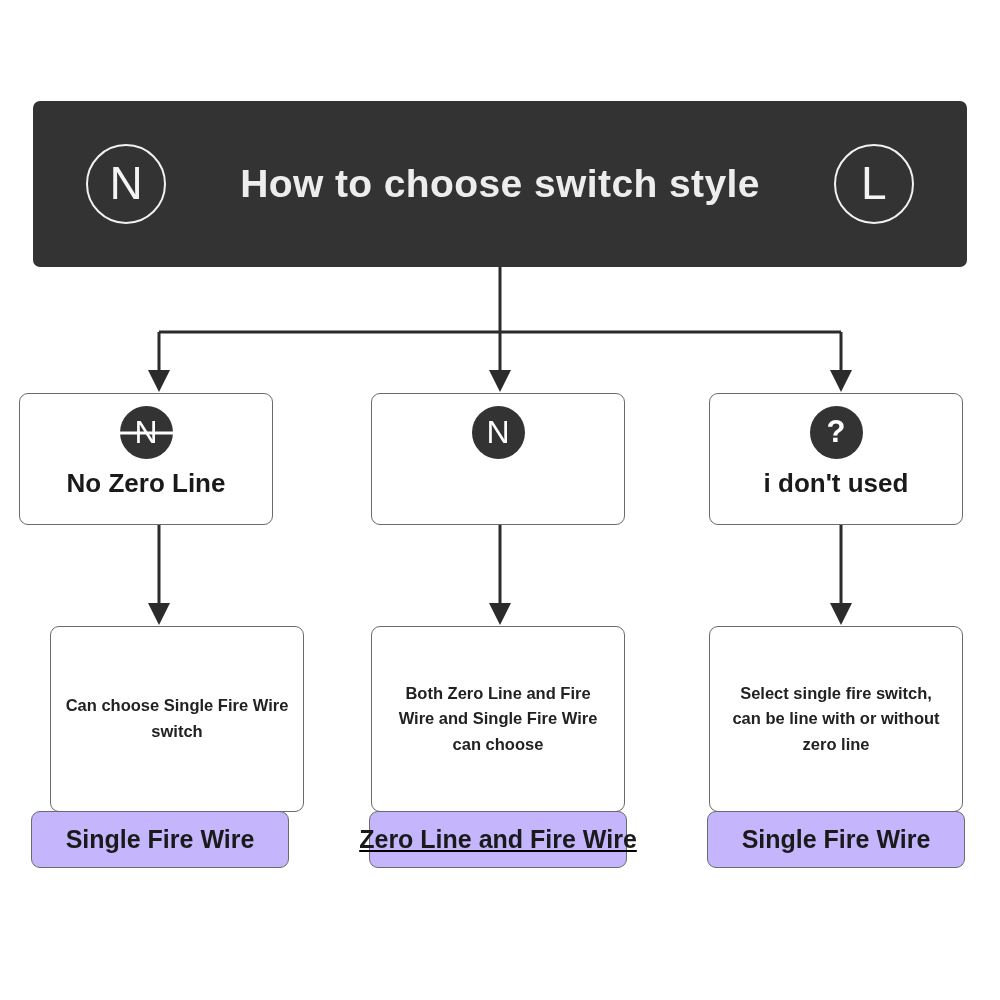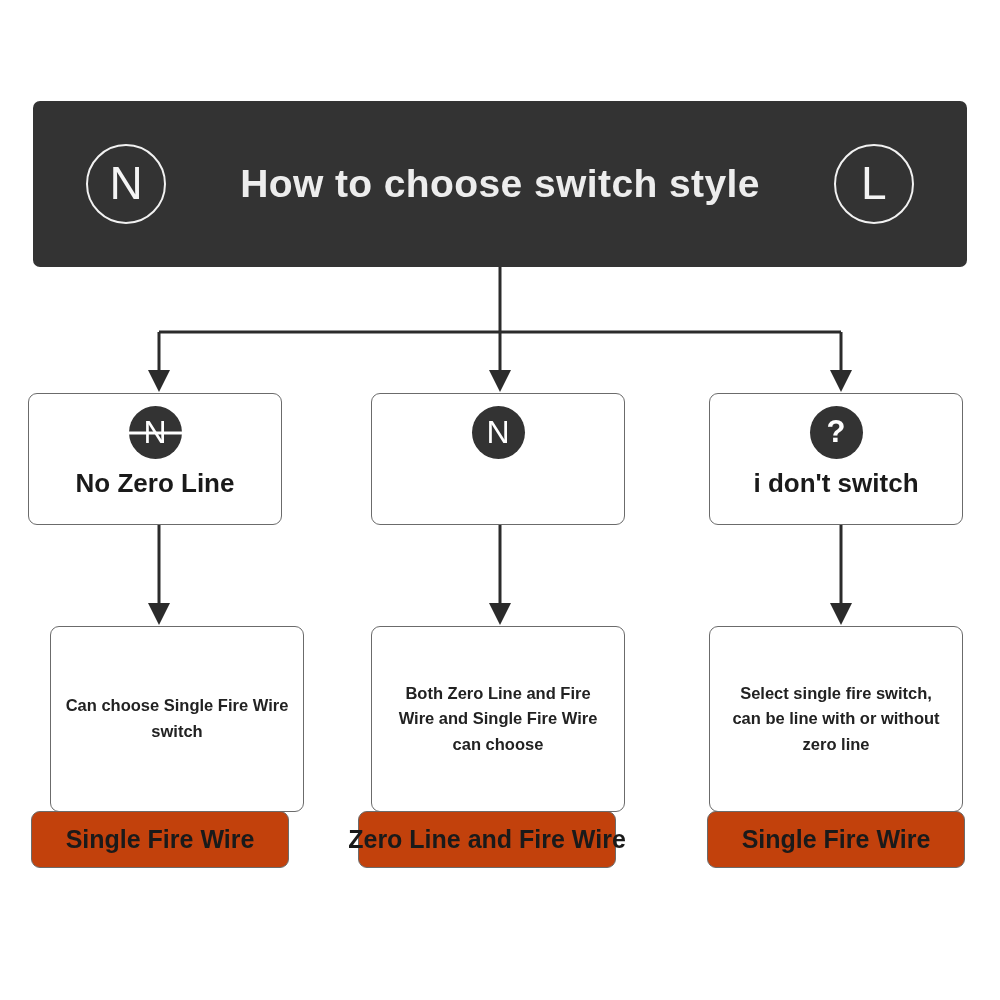--- a/index.html
+++ b/index.html
@@ -74,21 +74,21 @@
     width: 254px;
     height: 132px;
     border: 1.6px solid #6b6b6b;
     border-radius: 9px;
     background: #ffffff;
     box-sizing: border-box;
     display: flex;
     flex-direction: column;
     align-items: center;
   }
-  .dec-col-0 { left: 28px; }
+  .dec-col-0 { left: 19px; }
   .dec-col-1 { left: 371px; }
   .dec-col-2 { left: 709px; }
 
   .badge {
     position: relative;
     width: 53px;
     height: 53px;
     border-radius: 50%;
     background: #333333;
     margin-top: 12px;
@@ -143,38 +143,38 @@
     text-align: center;
     line-height: 1.55;
   }
   .outcome-footer {
     position: absolute;
     top: 811px;
     width: 258px;
     height: 57px;
     border: 1.6px solid #6b6b6b;
     border-radius: 9px;
-    background: #c2410c;
+    background: #c4b5fd;
     box-sizing: border-box;
     display: flex;
     align-items: center;
     justify-content: center;
   }
   .footer-text {
     font-size: 25px;
     font-weight: 700;
     color: #1a1a1a;
     text-align: center;
     white-space: nowrap;
   }
   .out-col-0 { left: 50px; justify-content: center; }
   .out-col-1 { left: 371px; }
   .out-col-2 { left: 709px; }
   .foot-col-0 { left: 31px; }
-  .foot-col-1 { left: 358px; }
+  .foot-col-1 { left: 369px; text-decoration: underline; }
   .foot-col-2 { left: 707px; }
 </style>
 </head>
 <body>
 
 <div id="canvas">
 
   <div class="header-bar">
     <div class="hdr-circle">
       <span>N</span>
@@ -220,21 +220,21 @@
   <div class="decision-box dec-col-1">
     <div class="badge">
       <span class="glyph">N</span>
     </div>
   </div>
 
   <div class="decision-box dec-col-2">
     <div class="badge question">
       <span class="glyph">?</span>
     </div>
-    <div class="decision-label">i don't switch</div>
+    <div class="decision-label">i don't used</div>
   </div>
 
   <div class="outcome-body out-col-0">
     <div class="outcome-text">Can choose Single Fire Wire switch</div>
   </div>
   <div class="outcome-footer foot-col-0">
     <div class="footer-text">Single Fire Wire</div>
   </div>
 
   <div class="outcome-body out-col-1">

